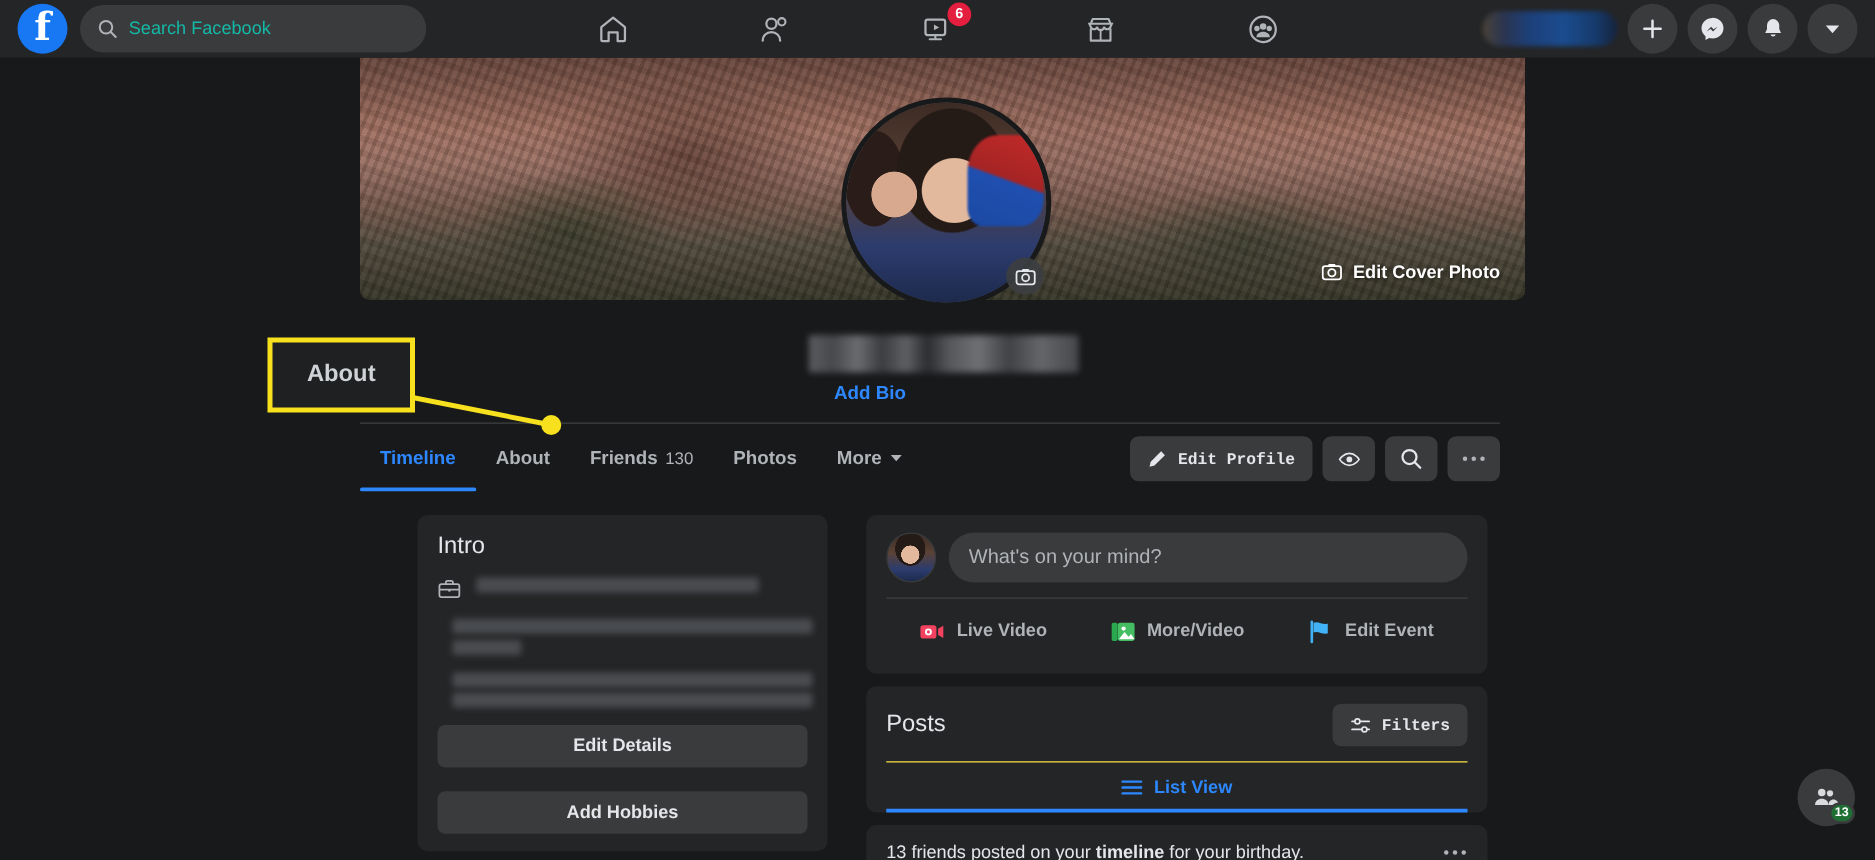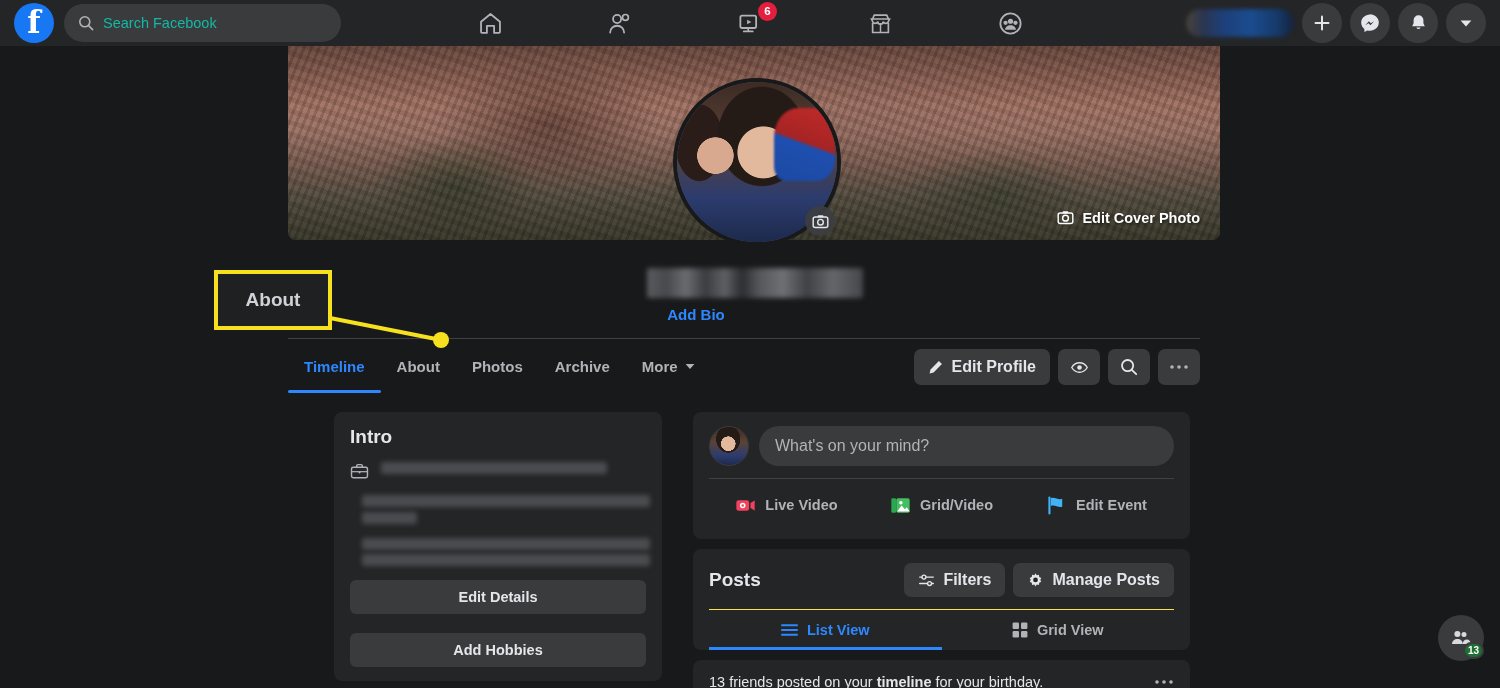--- a/index.html
+++ b/index.html
@@ -186,31 +186,32 @@
   }
   .tab .count { color: #b0b3b8; font-weight: 400; font-size: 13.5px; }
 
   .tab-actions {
     position: absolute; right: 0; top: 10px;
     display: flex; align-items: center; gap: 8px;
   }
   .btn-dark {
     height: 36px; border-radius: 7px; background: #3a3b3c;
     display: flex; align-items: center; justify-content: center; gap: 8px;
-    color: #e4e6eb; font-size: 16px; font-weight: 600;
+    color: #e4e6eb; font-size: 13px; font-weight: 600;
     padding: 0 14px;
+    font-family: Liberation Mono, monospace;
   }
   .btn-sq { width: 42px; padding: 0; }
 
   
   .col-left { position: absolute; left: 334px; top: 366px; width: 328px; }
   .col-right { position: absolute; left: 693px; top: 366px; width: 497px; }
 
   .card { background: #242526; border-radius: 8px; padding: 14px 16px; }
-  .card-title { font-size: 19px; font-weight: 700; color: #e4e6eb; }
+  .card-title { font-size: 19px; font-weight: 400; color: #e4e6eb; }
 
   .intro-row { display: flex; align-items: flex-start; gap: 12px; margin-top: 14px; }
   .redact { background: #4a4c50; border-radius: 2px; filter: blur(2.4px); }
   .wide-btn {
     height: 34px; border-radius: 6px; background: #3a3b3c;
     display: flex; align-items: center; justify-content: center;
     color: #e4e6eb; font-size: 14.5px; font-weight: 600;
     margin-top: 14px;
   }
 
@@ -413,24 +414,25 @@
   <div class="divider"></div>
 
   <div class="tabrow">
     <div class="tab active">
       <span>Timeline</span>
     </div>
     <div class="tab">
       <span>About</span>
     </div>
     <div class="tab">
+      <span>Friends</span>
+      <span class="count">130</span>
+    </div>
+    <div class="tab">
       <span>Photos</span>
-    </div>
-    <div class="tab">
-      <span>Archive</span>
     </div>
     <div class="tab">
       <span>More</span>
       <svg width="12" height="12" viewBox="0 0 12 12">
         <path d="M1.6 4h8.8L6 9Z" fill="#b0b3b8"></path>
       </svg>
     </div>
 
     <div class="tab-actions">
       <div class="btn-dark">
@@ -528,21 +530,21 @@
           </svg>
           <span>Live Video</span>
         </div>
         <div class="comp-act">
           <svg width="21" height="21" viewBox="0 0 22 22">
             <rect x="1.4" y="3.4" width="5" height="15.2" rx="1.4" fill="#2aa84f"></rect>
             <rect x="6.6" y="3.4" width="14" height="15.2" rx="1.8" fill="#45bd62"></rect>
             <circle cx="11.4" cy="8.2" r="1.8" fill="#fff"></circle>
             <path d="M7.4 17.2 12.2 11l3.4 4 2-2.2 3 4.4Z" fill="#fff"></path>
           </svg>
-          <span>Grid/Video</span>
+          <span>More/Video</span>
         </div>
         <div class="comp-act">
           <svg width="21" height="21" viewBox="0 0 22 22">
             <line x1="3.6" y1="2.6" x2="3.6" y2="19.4" stroke="#41b2f5" stroke-width="2.2" stroke-linecap="round"></line>
             <path d="M5 3.4c4-2 8 2.4 12 .6v8.2c-4 1.8-8-2.6-12-.6Z" fill="#41b2f5"></path>
           </svg>
           <span>Edit Event</span>
         </div>
       </div>
     </div>
@@ -552,45 +554,29 @@
         <div class="card-title">Posts</div>
         <div class="btn-dark" style="height:34px;">
           <svg width="17" height="17" viewBox="0 0 20 20">
             <line x1="2" y1="6" x2="18" y2="6" stroke="#e4e6eb" stroke-width="1.7" stroke-linecap="round"></line>
             <line x1="2" y1="13.6" x2="18" y2="13.6" stroke="#e4e6eb" stroke-width="1.7" stroke-linecap="round"></line>
             <circle cx="7" cy="6" r="2.3" fill="#3a3b3c" stroke="#e4e6eb" stroke-width="1.6"></circle>
             <circle cx="13.6" cy="13.6" r="2.3" fill="#3a3b3c" stroke="#e4e6eb" stroke-width="1.6"></circle>
           </svg>
           <span>Filters</span>
         </div>
-        <div class="btn-dark" style="height:34px;margin-left:8px;">
-          <svg width="17" height="17" viewBox="0 0 20 20">
-            <path d="M10 1.6l1.4 2.2 2.6-.5.4 2.6 2.4 1.1-1.2 2.3 1.2 2.3-2.4 1.1-.4 2.6-2.6-.5L10 17l-1.4-2.2-2.6.5-.4-2.6-2.4-1.1L4.4 9.3 3.2 7l2.4-1.1.4-2.6 2.6.5Z" fill="#e4e6eb"></path>
-            <circle cx="10" cy="9.3" r="2.8" fill="#242526"></circle>
-          </svg>
-          <span>Manage Posts</span>
-        </div>
       </div>
       <div class="view-row">
         <div class="view-tab active">
           <svg width="17" height="14" viewBox="0 0 18 14">
             <line x1="1" y1="2" x2="17" y2="2" stroke="#2d88ff" stroke-width="2" stroke-linecap="round"></line>
             <line x1="1" y1="7" x2="17" y2="7" stroke="#2d88ff" stroke-width="2" stroke-linecap="round"></line>
             <line x1="1" y1="12" x2="17" y2="12" stroke="#2d88ff" stroke-width="2" stroke-linecap="round"></line>
           </svg>
           <span>List View</span>
-        </div>
-        <div class="view-tab">
-          <svg width="16" height="16" viewBox="0 0 16 16">
-            <rect x="0.6" y="0.6" width="6.4" height="6.4" rx="1.2" fill="#b0b3b8"></rect>
-            <rect x="9" y="0.6" width="6.4" height="6.4" rx="1.2" fill="#b0b3b8"></rect>
-            <rect x="0.6" y="9" width="6.4" height="6.4" rx="1.2" fill="#b0b3b8"></rect>
-            <rect x="9" y="9" width="6.4" height="6.4" rx="1.2" fill="#b0b3b8"></rect>
-          </svg>
-          <span>Grid View</span>
         </div>
       </div>
     </div>
 
     <div class="post-card">
       <div class="post-text"><span>13 friends posted on your </span><b>timeline</b><span> for your birthday.</span></div>
       <div class="post-dots">
         <svg width="20" height="6" viewBox="0 0 20 6">
           <circle cx="3" cy="3" r="1.8" fill="#b0b3b8"></circle>
           <circle cx="10" cy="3" r="1.8" fill="#b0b3b8"></circle>

